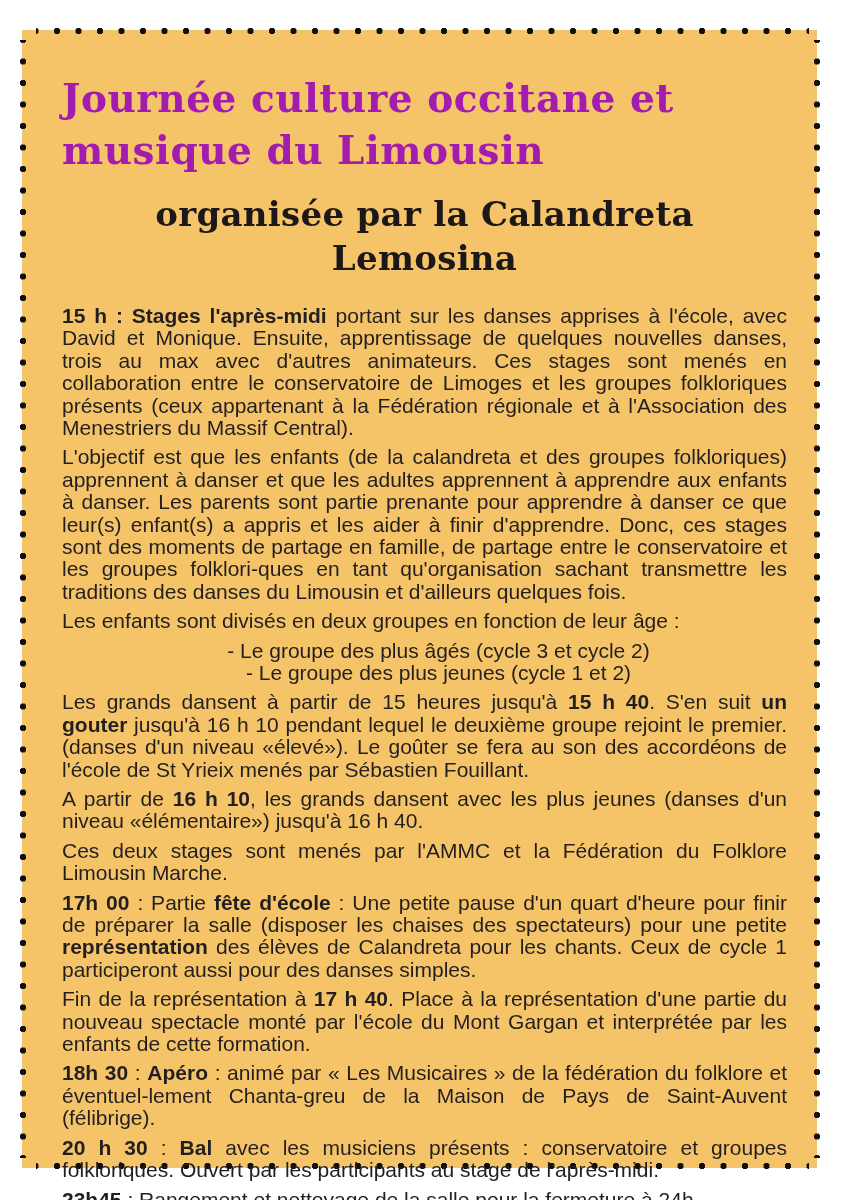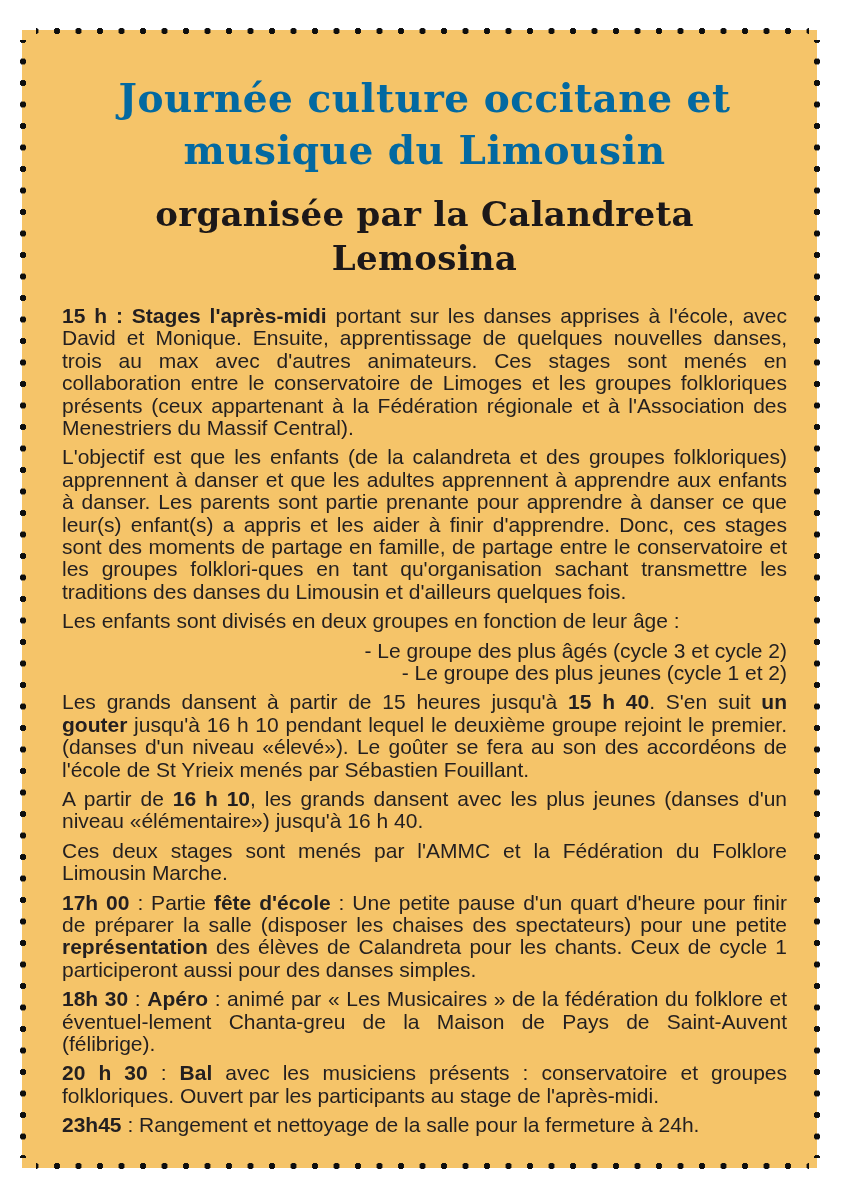--- a/index.html
+++ b/index.html
@@ -41,26 +41,25 @@
 
   .content {
     position: absolute;
     top: 0; left: 0; right: 0; bottom: 0;
     padding: 26px 30px 0 40px;
     box-sizing: border-box;
     color: #231f20;
   }
   .title {
     margin: 16px 0 0 0;
-    text-align: center;
     font-family: "DejaVu Serif", "Liberation Serif", serif;
     font-weight: bold;
     font-size: 39px;
     line-height: 1.34;
-    color: #0369a1;
+    color: #a21caf;
     letter-spacing: 0.5px;
   }
   .subtitle {
     margin: 15px 0 0 0;
     text-align: center;
     font-family: "DejaVu Serif", "Liberation Serif", serif;
     font-weight: bold;
     font-size: 34px;
     line-height: 1.3;
     color: #1c1819;
@@ -73,21 +72,21 @@
     line-height: 22.4px;
   }
   .schedule p {
     margin: 0 0 7px 0;
     text-align: justify;
   }
   .schedule .b { font-weight: 700; }
   .schedule .list { margin: 0 0 7px 0; }
   .schedule .list-item {
     padding-left: 28px;
-    text-align: right;
+    text-align: center;
   }
 </style>
 </head>
 <body>
 
 <div class="page">
   <div class="dots h top"></div>
   <div class="dots h bottom"></div>
   <div class="dots v left"></div>
   <div class="dots v right"></div>
@@ -104,18 +103,19 @@
         <p><span>L'objectif est que les enfants (de la calandreta et des groupes folkloriques) apprennent à danser et que les adultes apprennent à apprendre aux enfants à danser. Les parents sont partie prenante pour apprendre à danser ce que leur(s) enfant(s) a appris et les aider à finir d'apprendre. Donc, ces stages sont des moments de partage en famille, de partage entre le conservatoire et les groupes folklori-ques en tant qu'organisation sachant transmettre les traditions des danses du Limousin et d'ailleurs quelques fois.</span></p>
         <p><span>Les enfants sont divisés en deux groupes en fonction de leur âge :</span></p>
         <div class="list">
           <div class="list-item">- Le groupe des plus âgés (cycle 3 et cycle 2)</div>
           <div class="list-item">- Le groupe des plus jeunes (cycle 1 et 2)</div>
         </div>
         <p><span>Les grands dansent à partir de 15 heures jusqu'à </span><span class="b">15 h 40</span><span>. S'en suit </span><span class="b">un gouter</span><span> jusqu'à 16 h 10 pendant lequel le deuxième groupe rejoint le premier. (danses d'un niveau «élevé»). Le goûter se fera au son des accordéons de l'école de St Yrieix menés par Sébastien Fouillant.</span></p>
         <p><span>A partir de </span><span class="b">16 h 10</span><span>, les grands dansent avec les plus jeunes (danses d'un niveau «élémentaire») jusqu'à 16 h 40.</span></p>
         <p><span>Ces deux stages sont menés par l'AMMC et la Fédération du Folklore Limousin  Marche.</span></p>
         <p><span class="b">17h 00</span><span> : Partie </span><span class="b">fête d'école</span><span> : Une petite pause d'un quart d'heure pour finir de préparer la salle (disposer les chaises des spectateurs) pour une petite </span><span class="b">représentation</span><span> des élèves de Calandreta pour les chants. Ceux de cycle 1 participeront aussi pour des danses simples.</span></p>
+        <p><span>Fin de la représentation à </span><span class="b">17 h 40</span><span>. Place à la représentation d'une partie du nouveau spectacle monté par l'école du Mont Gargan et interprétée par les enfants de cette formation.</span></p>
         <p><span class="b">18h 30</span><span> : </span><span class="b">Apéro</span><span> : animé par « Les Musicaires » de la fédération du folklore et éventuel-lement Chanta-greu de la Maison de Pays de Saint-Auvent (félibrige).</span></p>
         <p><span class="b">20 h 30</span><span> : </span><span class="b">Bal</span><span> avec les musiciens présents : conservatoire et groupes folkloriques. Ouvert par les participants au stage de l'après-midi.</span></p>
         <p><span class="b">23h45</span><span> : Rangement et nettoyage de la salle pour la fermeture à 24h.</span></p>
       </div>
   </div>
 </div>
 
 </body></html>

